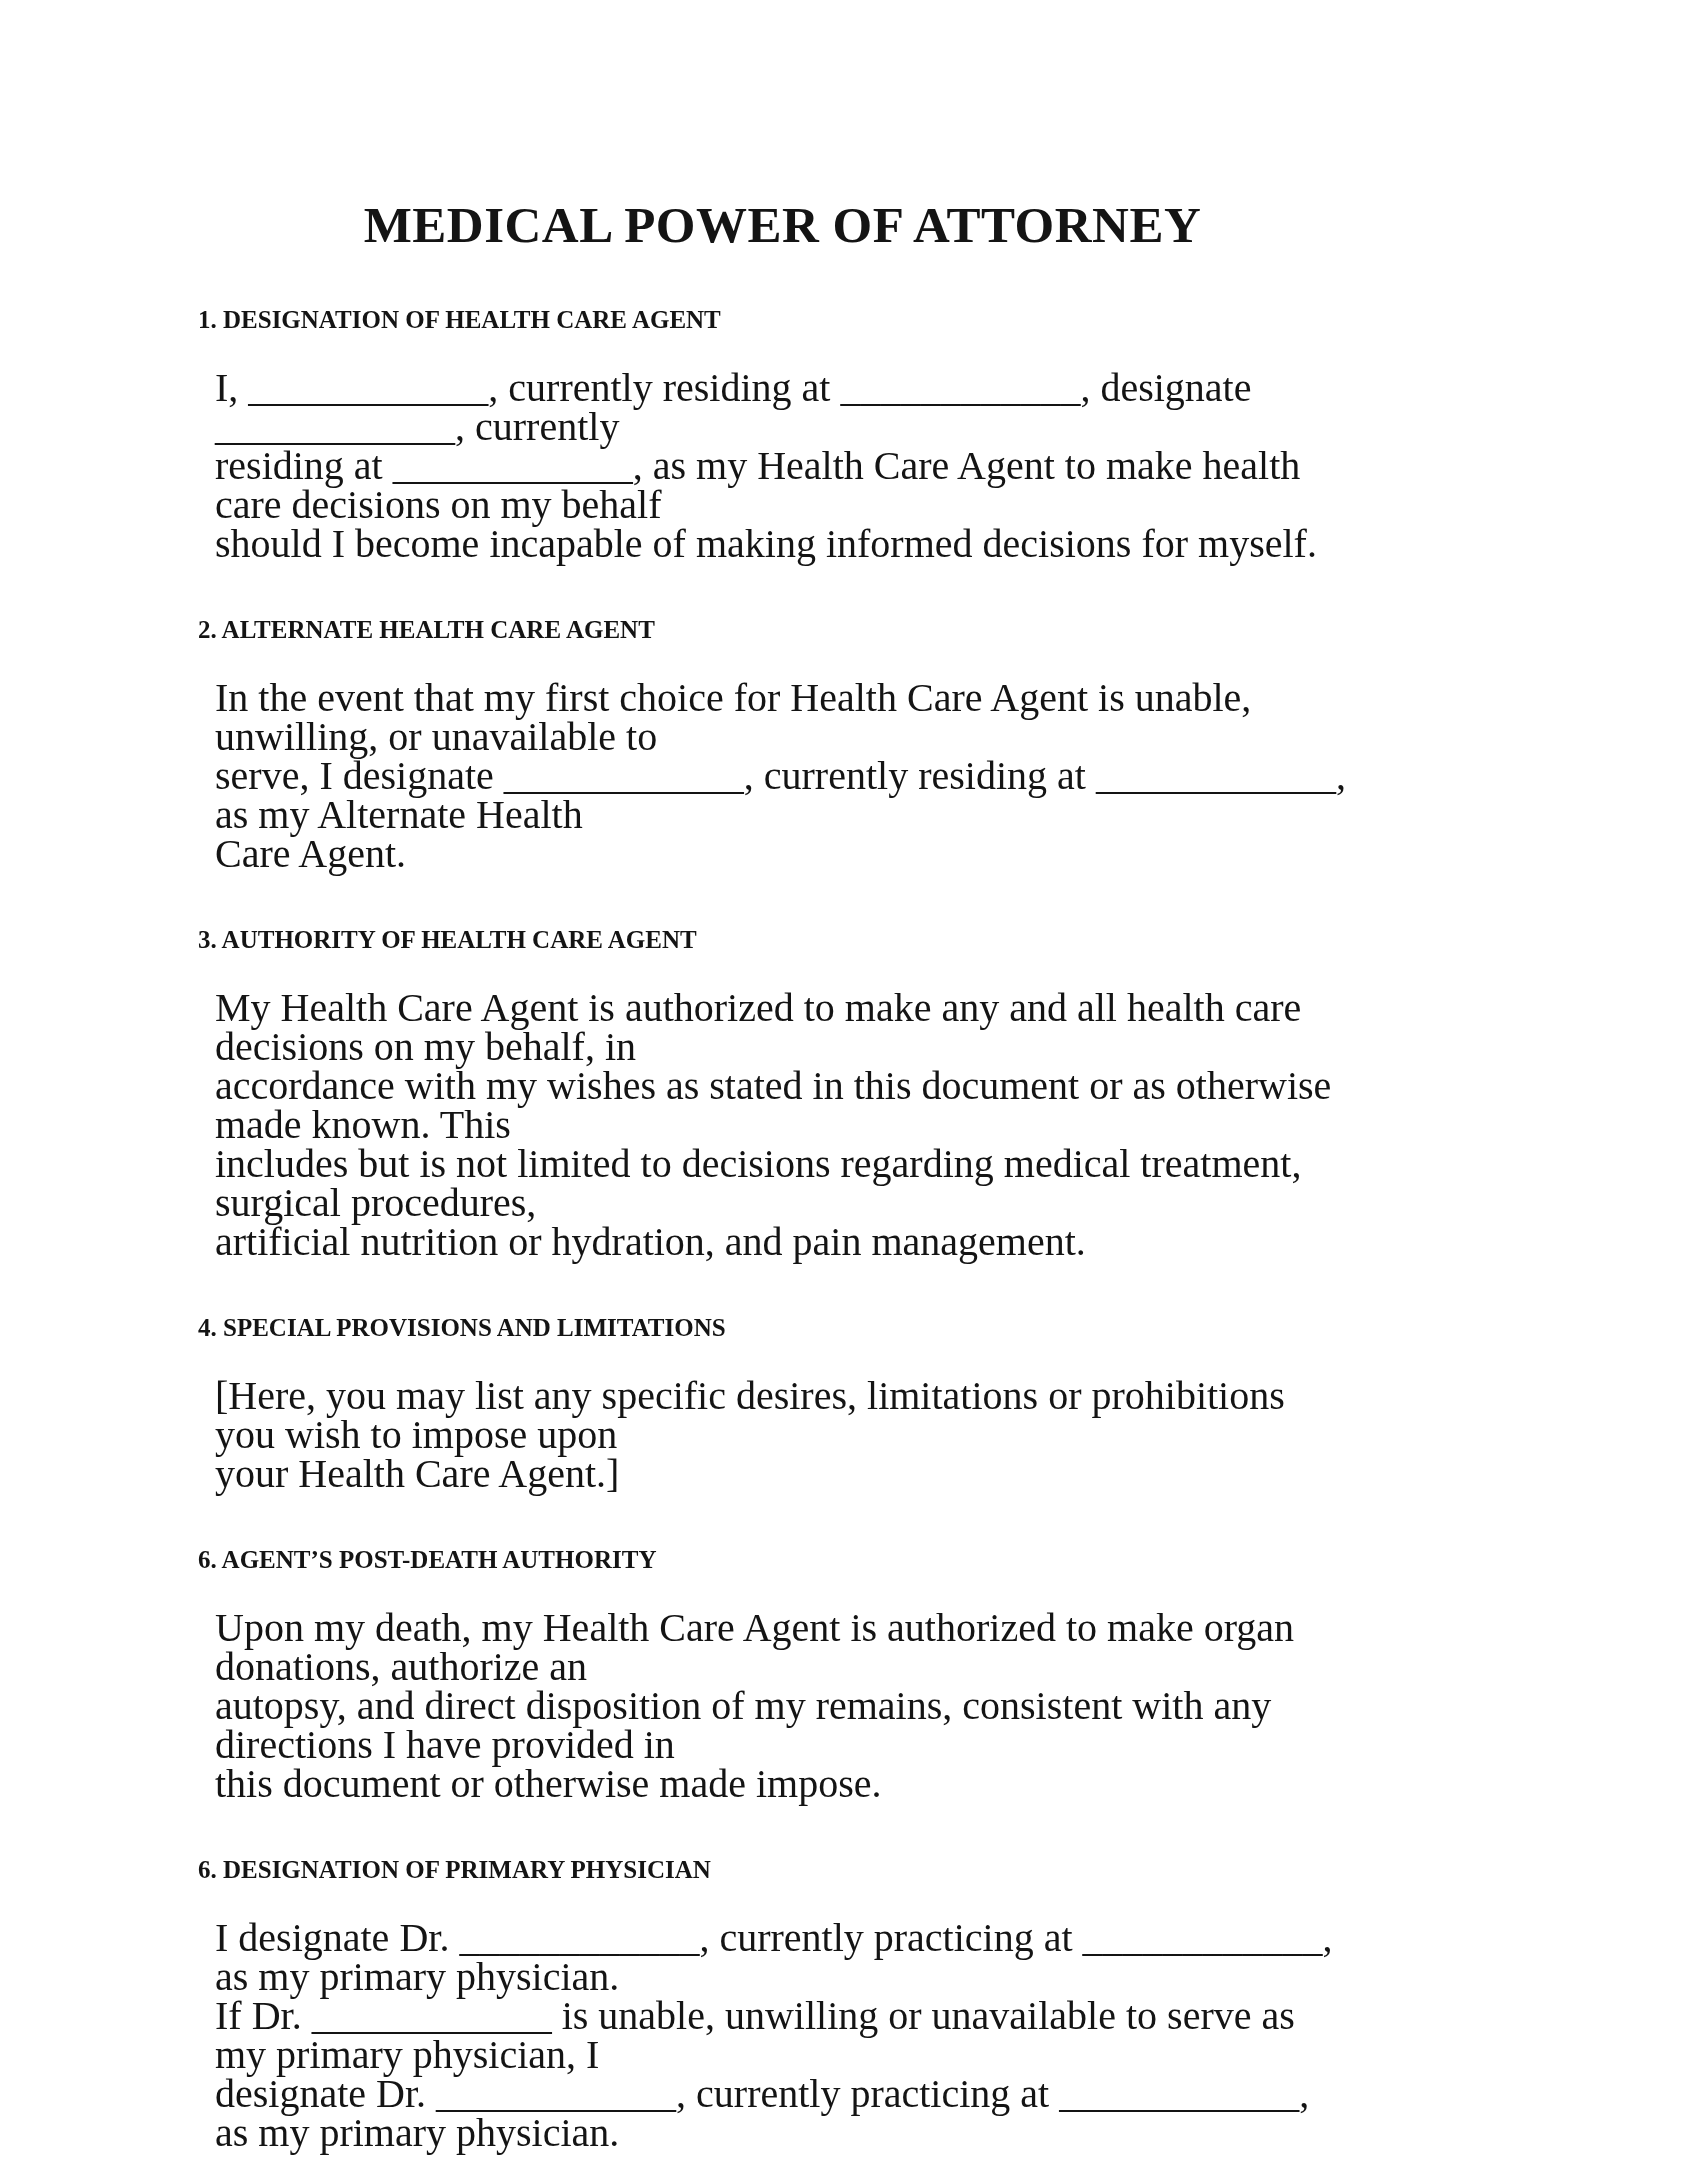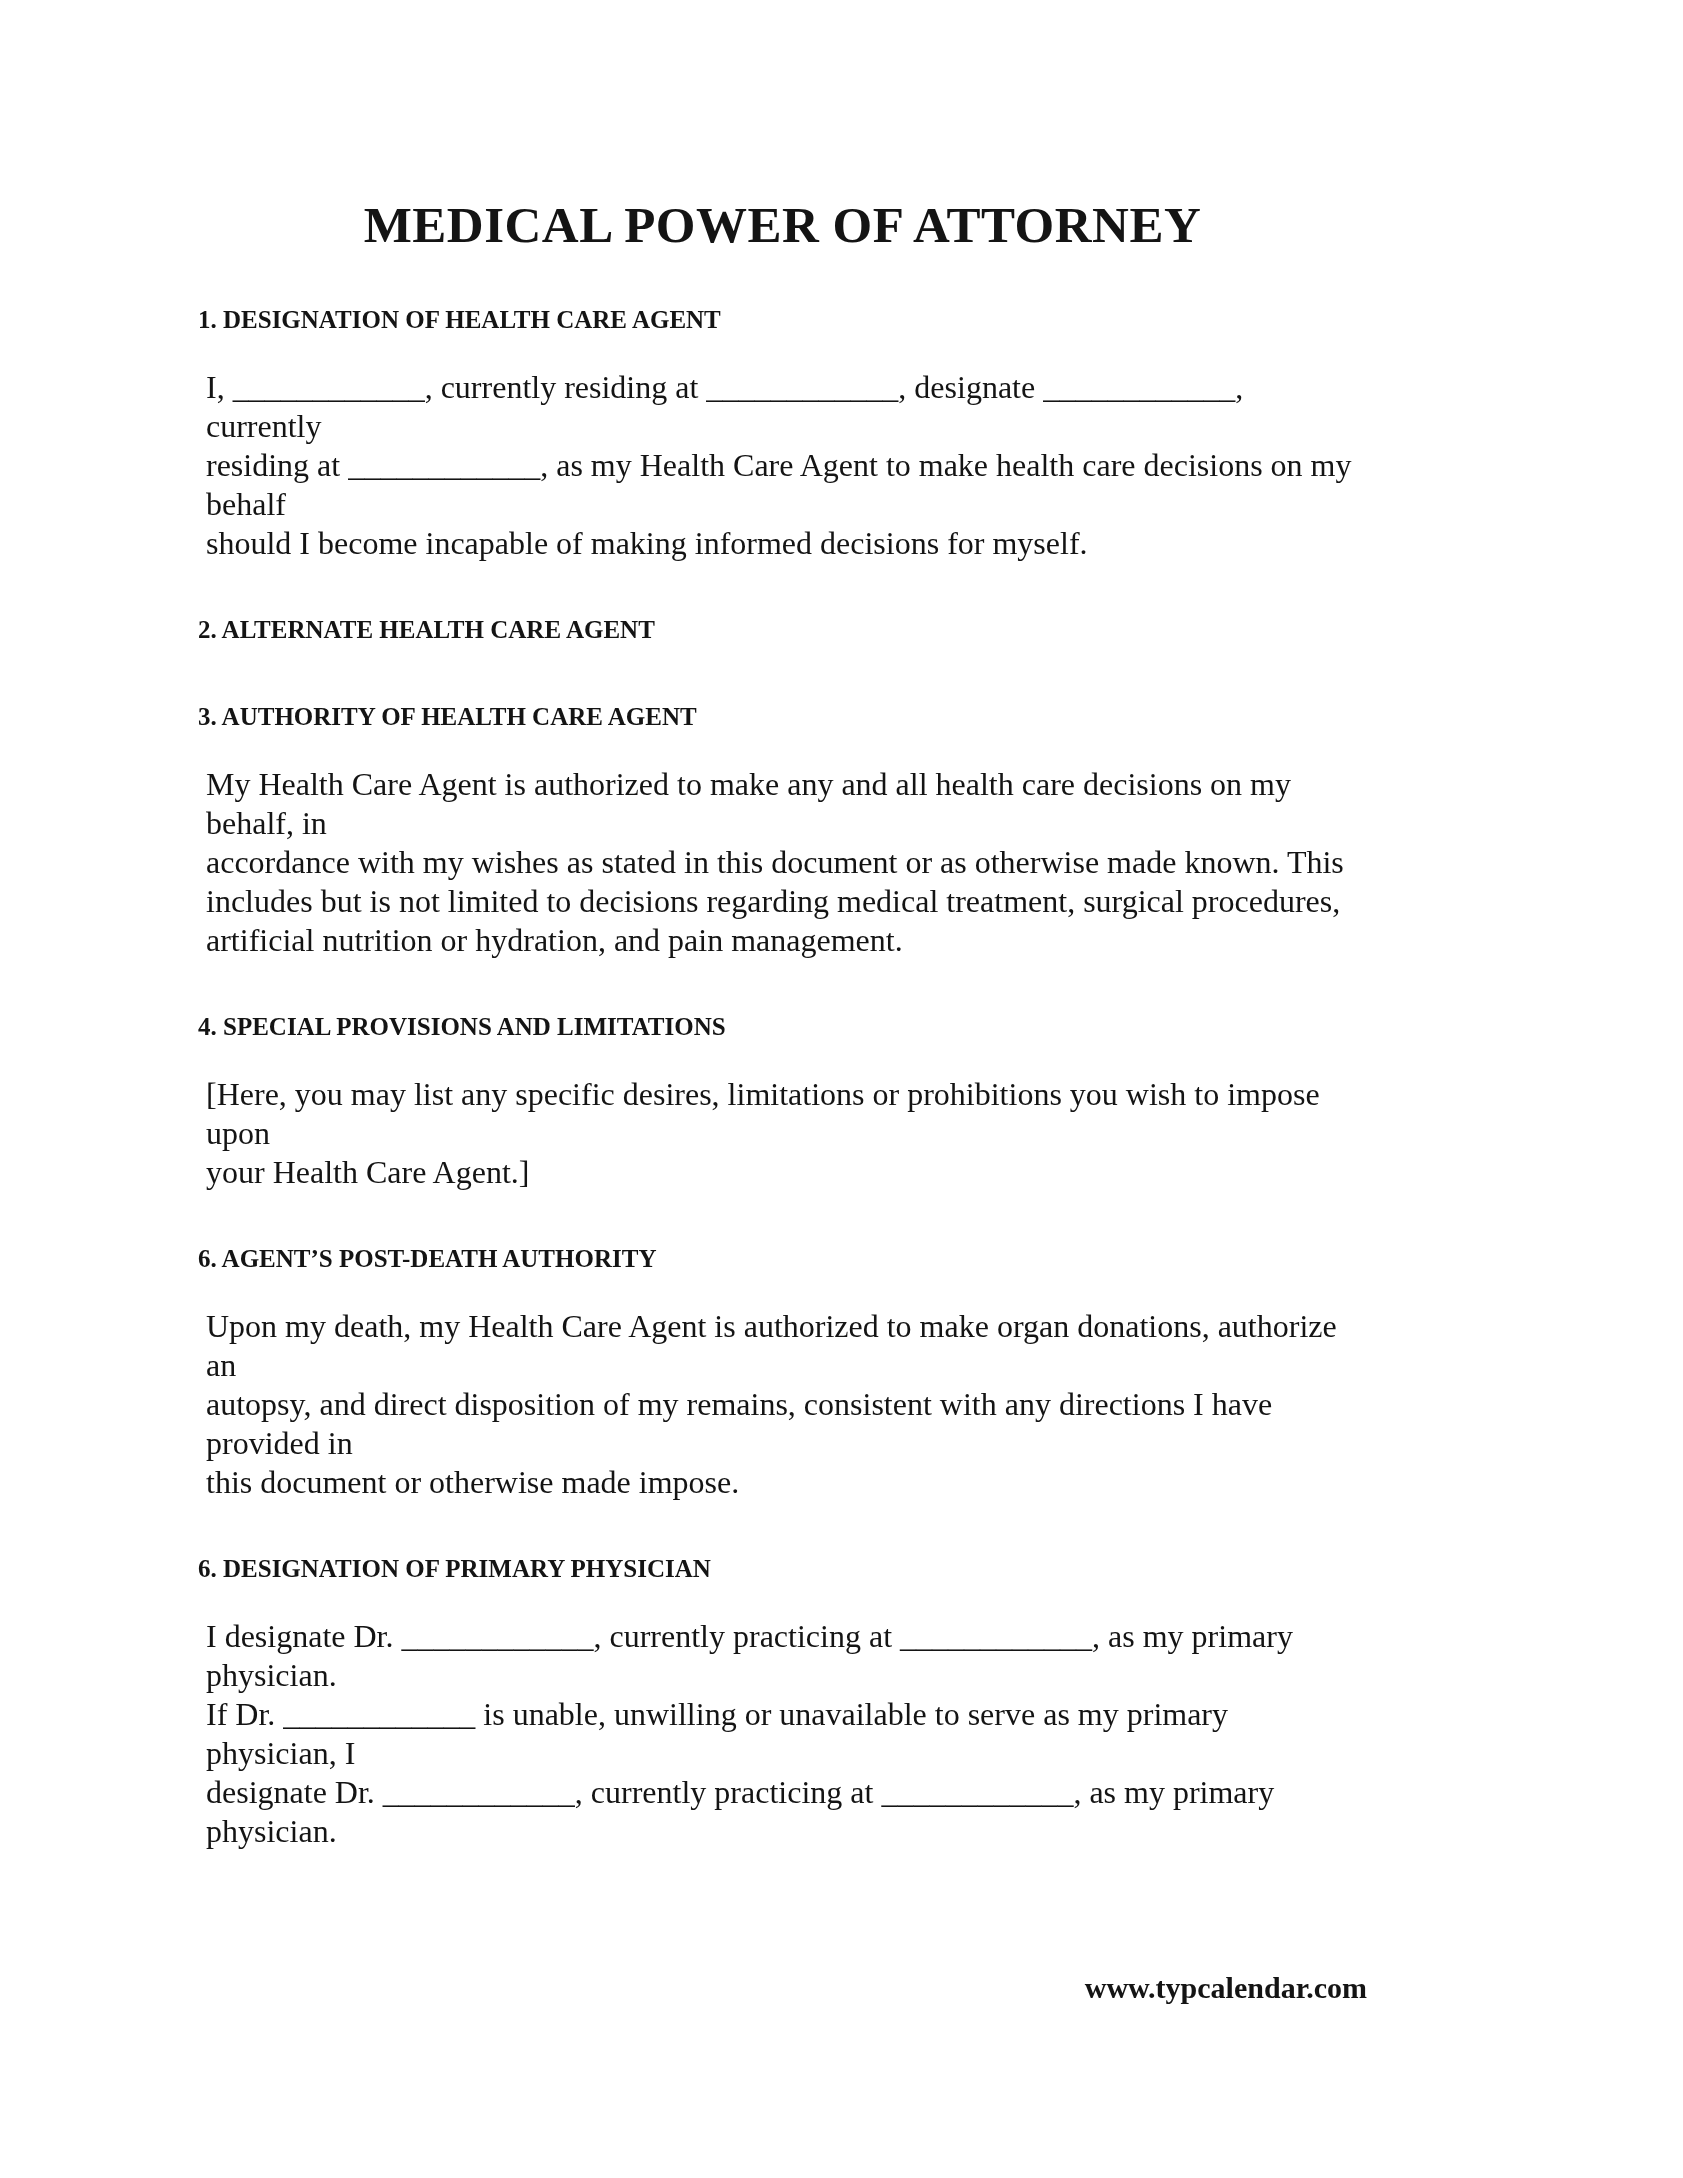--- a/index.html
+++ b/index.html
@@ -33,23 +33,23 @@
   .section-heading {
     font-size: 25px;
     line-height: 40px;
     font-weight: bold;
     margin: 47px 0 28px 0;
   }
   .section:first-of-type .section-heading {
     margin-top: 0;
   }
   .section-body {
-    font-size: 32px;
+    font-size: 40px;
     line-height: 39px;
-    margin: 8px;
+    margin: 17px;
     white-space: pre-line;
     max-width: 1297px;
   }
   .doc-footer {
     font-size: 30px;
     line-height: 39px;
     font-weight: bold;
     text-align: right;
     margin-top: 117px;
   }
@@ -63,20 +63,23 @@
 
   <div class="section">
     <h2 class="section-heading">1. DESIGNATION OF HEALTH CARE AGENT</h2>
     <p class="section-body">I, ____________, currently residing at ____________, designate ____________, currently
 residing at ____________, as my Health Care Agent to make health care decisions on my behalf
 should I become incapable of making informed decisions for myself.</p>
   </div>
 
   <div class="section">
     <h2 class="section-heading">2. ALTERNATE HEALTH CARE AGENT</h2>
+    <p class="section-body">In the event that my first choice for Health Care Agent is unable, unwilling, or unavailable to
+serve, I designate ____________, currently residing at ____________, as my Alternate Health
+Care Agent.</p>
   </div>
 
   <div class="section">
     <h2 class="section-heading">3. AUTHORITY OF HEALTH CARE AGENT</h2>
     <p class="section-body">My Health Care Agent is authorized to make any and all health care decisions on my behalf, in
 accordance with my wishes as stated in this document or as otherwise made known. This
 includes but is not limited to decisions regarding medical treatment, surgical procedures,
 artificial nutrition or hydration, and pain management.</p>
   </div>
 

